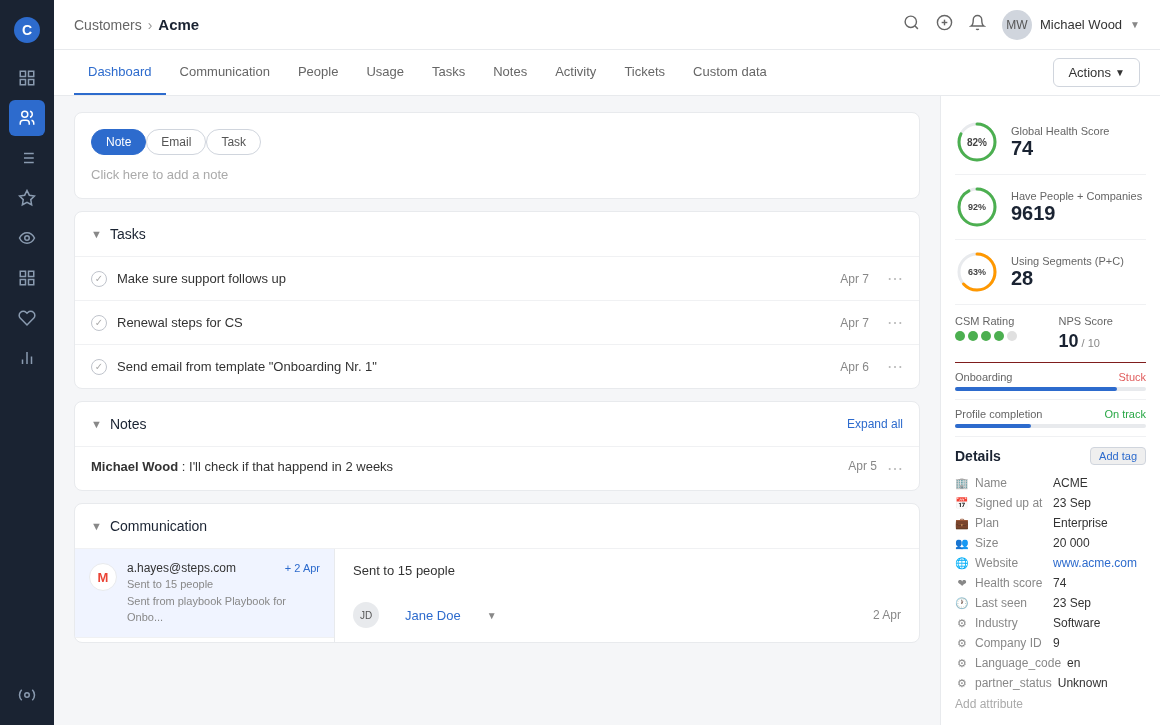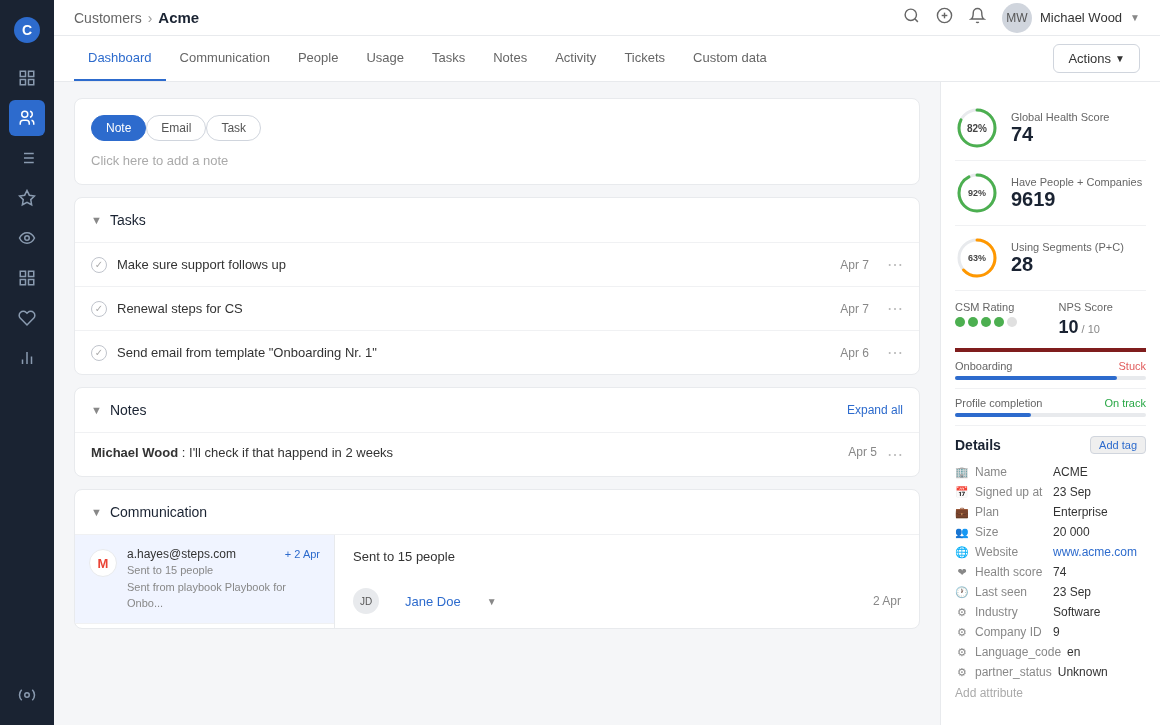--- a/index.html
+++ b/index.html
@@ -9,21 +9,21 @@
     .sidebar { width: 54px; background: #1a2332; display: flex; flex-direction: column; align-items: center; padding: 12px 0; gap: 4px; flex-shrink: 0; }
     .sidebar-icon { width: 36px; height: 36px; display: flex; align-items: center; justify-content: center; border-radius: 6px; cursor: pointer; color: #8a9bb0; font-size: 16px; }
     .sidebar-icon.active { background: #2d6bcd; color: #fff; }
     .sidebar-logo { width: 36px; height: 36px; display: flex; align-items: center; justify-content: center; margin-bottom: 8px; }
     .sidebar-bottom { margin-top: auto; }
 
     
     .main { flex: 1; display: flex; flex-direction: column; overflow: hidden; }
 
     
-    .header { background: #fff; padding: 0 20px; height: 36px; display: flex; align-items: center; justify-content: space-between; border-bottom: 1px solid #e8eaed; flex-shrink: 0; }
+    .header { background: #fff; padding: 0 20px; height: 50px; display: flex; align-items: center; justify-content: space-between; border-bottom: 1px solid #e8eaed; flex-shrink: 0; }
     .breadcrumb { display: flex; align-items: center; gap: 6px; font-size: 14px; color: #666; }
     .breadcrumb-link { color: #666; cursor: pointer; }
     .breadcrumb-sep { color: #999; }
     .breadcrumb-current { color: #1a2332; font-weight: 600; font-size: 15px; }
     .header-right { display: flex; align-items: center; gap: 16px; }
     .header-icon { color: #666; cursor: pointer; font-size: 16px; }
     .user-menu { display: flex; align-items: center; gap: 8px; cursor: pointer; }
     .user-avatar { width: 30px; height: 30px; border-radius: 50%; background: #d0d5dd; display: flex; align-items: center; justify-content: center; font-size: 12px; color: #555; }
     .user-name { font-size: 13px; font-weight: 500; }
 
@@ -85,21 +85,21 @@
     .right-panel { width: 220px; flex-shrink: 0; background: #fff; border-left: 1px solid #e8eaed; overflow-y: auto; padding: 14px; }
 
     
     .score-card { display: flex; align-items: center; gap: 12px; padding: 10px 0; border-bottom: 1px solid #f0f1f3; }
     .score-circle { position: relative; width: 44px; height: 44px; flex-shrink: 0; }
     .score-info { flex: 1; }
     .score-label { font-size: 11px; color: #666; }
     .score-value { font-size: 20px; font-weight: 600; color: #1a2332; }
 
     
-    .rating-row { display: flex; gap: 16px; padding: 10px 0; border-bottom: 4px solid #7f1d1d; }
+    .rating-row { display: flex; gap: 16px; padding: 10px 0; border-bottom: 1px solid #7f1d1d; }
     .rating-block { flex: 1; }
     .rating-label { font-size: 11px; color: #666; margin-bottom: 4px; }
     .rating-dots { display: flex; gap: 3px; }
     .rating-dot { width: 10px; height: 10px; border-radius: 50%; }
     .nps-value { font-size: 18px; font-weight: 600; color: #1a2332; }
     .nps-max { font-size: 11px; color: #888; }
 
     
     .progress-section { padding: 8px 0; border-bottom: 1px solid #f0f1f3; }
     .progress-row { display: flex; align-items: center; justify-content: space-between; margin-bottom: 4px; }

